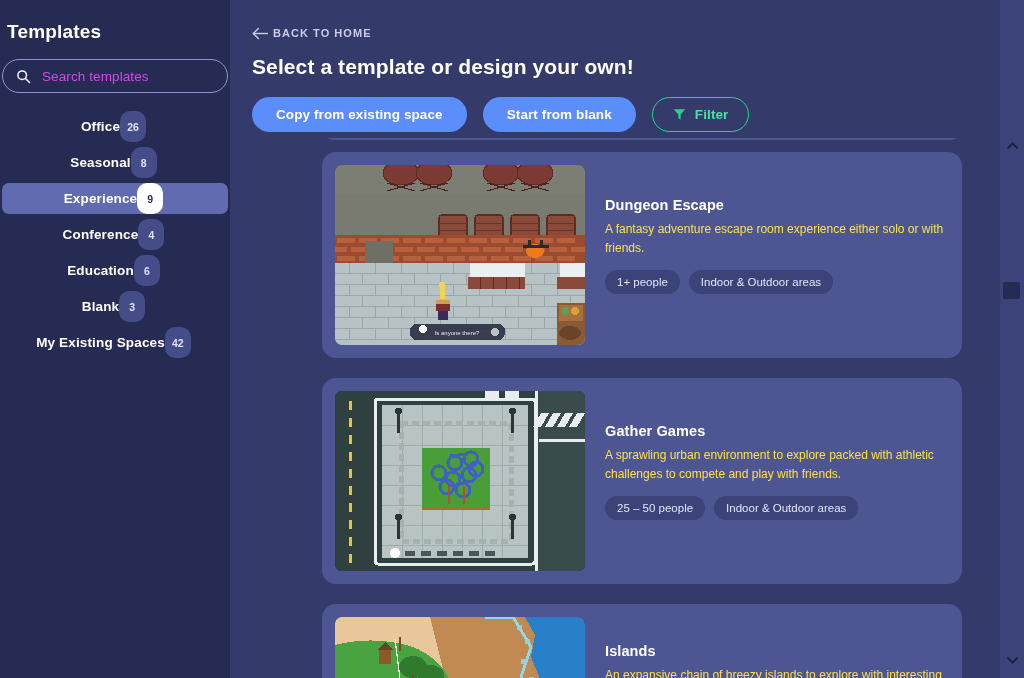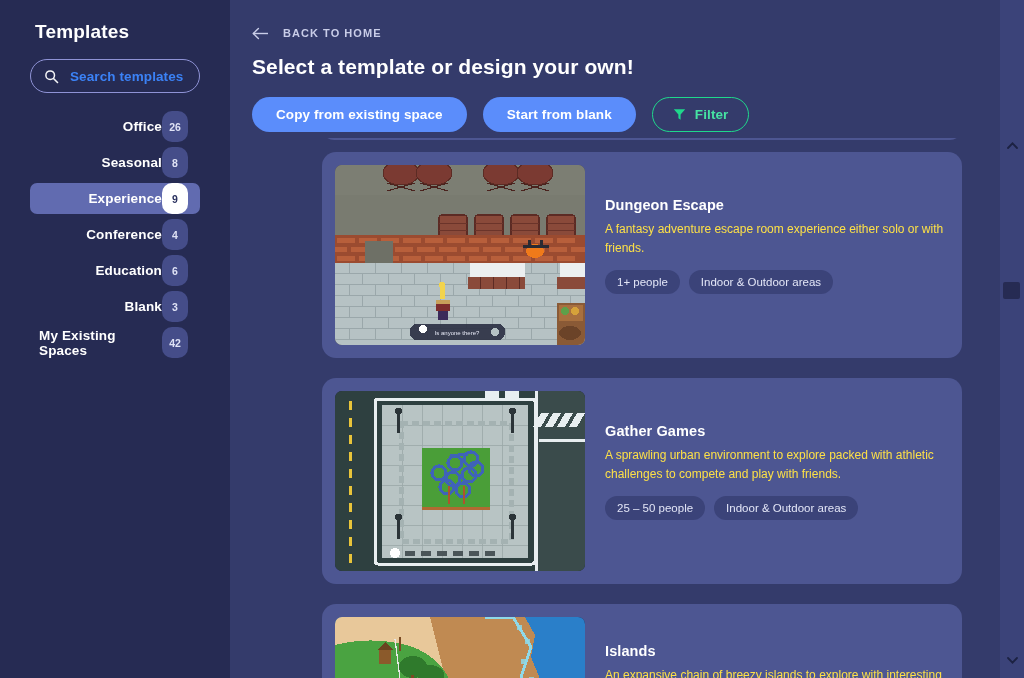--- a/index.html
+++ b/index.html
@@ -10,21 +10,21 @@
     font-family: "Liberation Sans", sans-serif;
     -webkit-font-smoothing: antialiased;
   }
   .app { position: relative; width: 1024px; height: 678px; display: flex; }
 
   
   .sidebar {
     width: 230px; height: 678px;
     background: #262b53;
     flex: 0 0 230px;
-    padding: 0 30px;
+    padding: 0 2px;
     position: relative;
   }
   .sidebar-title {
     color: #ffffff;
     font-size: 19px;
     font-weight: bold;
     letter-spacing: .2px;
     padding: 21px 0 0 5px;
   }
   .search-box {
@@ -33,32 +33,31 @@
     border: 1.5px solid #8f93d6;
     border-radius: 18px;
     display: flex;
     align-items: center;
     padding: 0 13px;
     background: transparent;
   }
   .search-icon { width: 15px; height: 15px; flex: 0 0 15px; opacity: .95; }
   .search-icon svg { display:block; }
   .search-placeholder {
-    color: #3b82f6;
+    color: #d946ef;
     font-size: 13.5px;
     margin-left: 11px;
     letter-spacing: .1px;
-    font-weight: bold;
   }
   .nav { margin-top: 18px; }
   .nav-item {
     height: 31px;
     display: flex;
     align-items: center;
-    justify-content: flex-end;
+    justify-content: center;
     padding: 0 12px 0 9px;
     border-radius: 7px;
     margin-bottom: 5px;
     cursor: pointer;
   }
   .nav-item.active { background: #616bb0; }
   .nav-label {
     color: #ffffff;
     font-size: 13.5px;
     font-weight: bold;
@@ -79,21 +78,21 @@
   
   .main {
     flex: 1;
     position: relative;
     background: #343b6b;
     height: 678px;
     overflow: hidden;
   }
   .back-row {
     display: flex; align-items: center;
-    gap: 14px;
+    gap: 4px;
     margin: 26px 11px 0 22px;
     cursor: pointer;
     width: fit-content;
   }
   .back-arrow { width: 17px; height: 13px; }
   .back-label {
     color: #c9cde8;
     font-size: 11px;
     font-weight: bold;
     letter-spacing: 1.05px;

